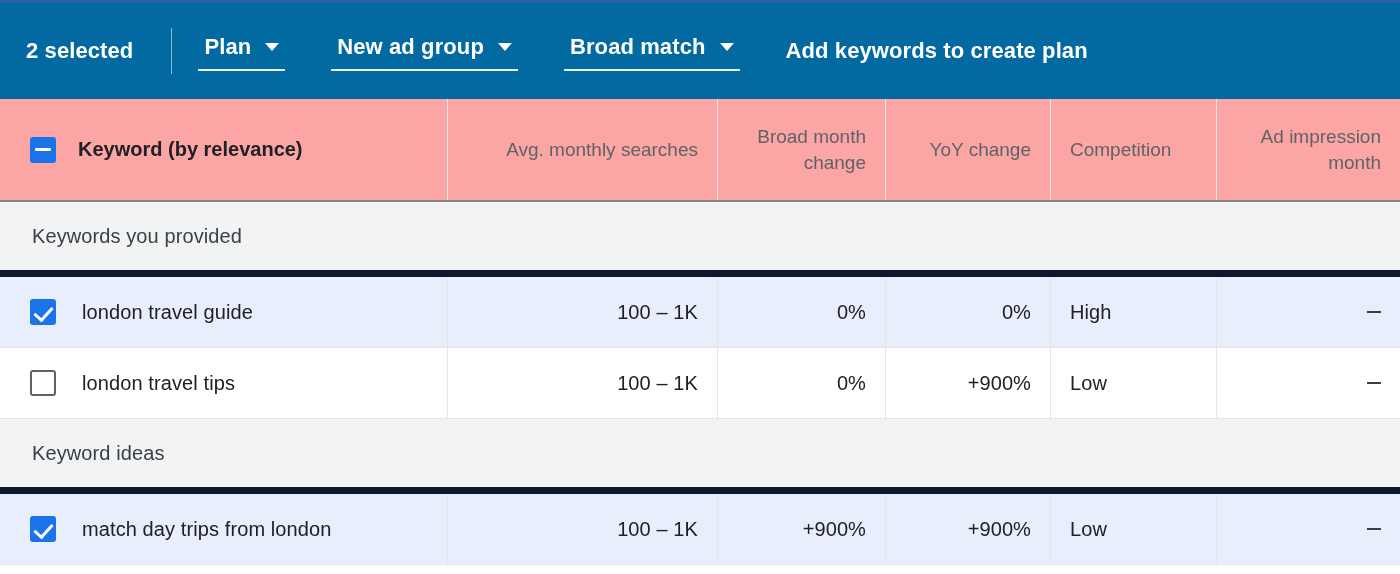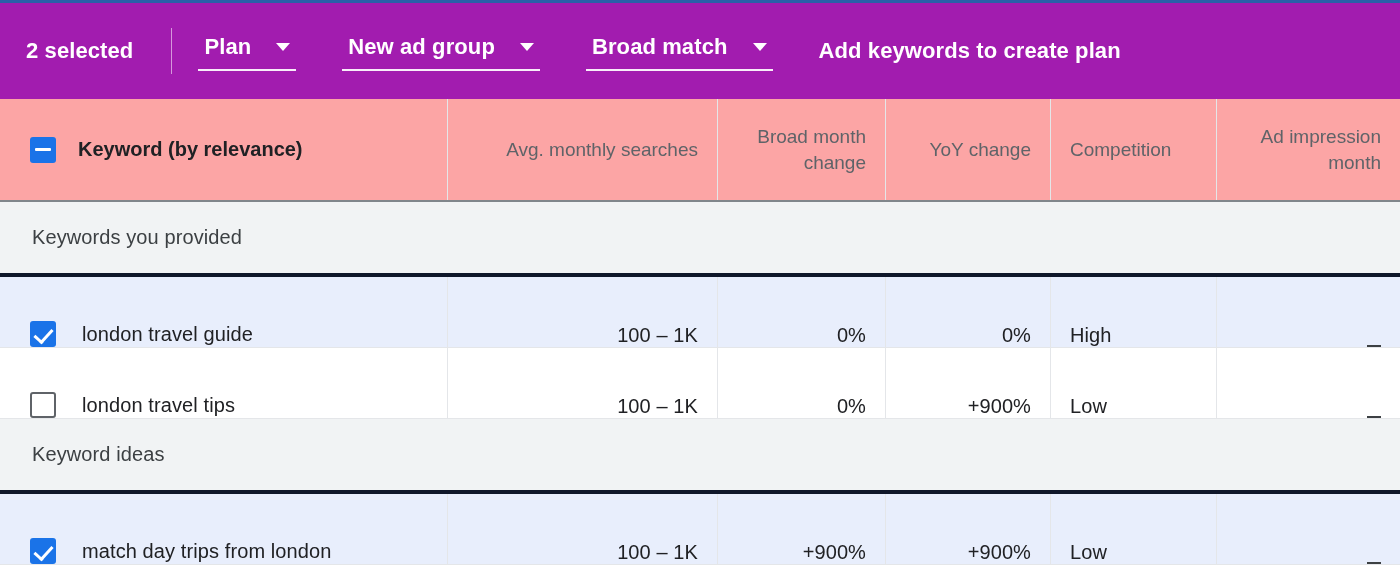--- a/index.html
+++ b/index.html
@@ -17,37 +17,37 @@
   .top-hairline {
     position: absolute; top: 0; left: 0;
     width: 1400px; height: 3px;
     background: #2a5fa8;
   }
 
   
   .toolbar {
     position: absolute; top: 3px; left: 0;
     width: 1400px; height: 96px;
-    background: #a21caf;
+    background: #0369a1;
     display: flex; align-items: center;
     padding-left: 26px;
     color: #ffffff;
   }
   .tb-selected {
     font-size: 22px; font-weight: 700; color: #ffffff;
     letter-spacing: .1px;
     white-space: nowrap;
   }
   .tb-divider {
     width: 1px; height: 46px;
     background: rgba(255,255,255,.55);
     margin: 0 26px 0 38px;
   }
   .tb-dropdown {
-    display: flex; align-items: center; gap: 25px;
+    display: flex; align-items: center; gap: 14px;
     border-bottom: 2px solid rgba(255,255,255,.92);
     padding: 2px 6px 9px 6px;
     margin-right: 46px;
     cursor: pointer;
     white-space: nowrap;
   }
   .tb-dropdown .lbl {
     font-size: 22px; font-weight: 700; color: #ffffff;
     letter-spacing: .1px;
   }
@@ -98,34 +98,34 @@
   .align-l { justify-content: flex-start; text-align: left; }
 
   .hdr-wrap { line-height: 26px; }
 
   
   .group {
     height: 75px;
     background: #f1f3f4;
     align-items: center;
     display: flex;
-    border-bottom: 4px solid #0f172a;
+    border-bottom: 7px solid #0f172a;
   }
   .group.first { border-top: none; }
   .group-label {
     padding-left: 32px;
     font-size: 20px; color: #3c4043;
     letter-spacing: .1px;
   }
 
   
   .trow { height: 71px; background: #ffffff; border-bottom: 1px solid #e4e6e9; }
   .trow.selected { background: #e8eefc; }
   .trow .cell {
-    display: flex; align-items: flex-end;
+    display: flex; align-items: center;
     font-size: 20px; color: #202124;
     border-right: 1px solid #e4e6e9;
     letter-spacing: .1px;
   }
   .trow .cell.kwtext { font-size: 20px; color: #202124; }
 
   
   .cb-wrap {
     width: 26px; height: 26px;
     flex: 0 0 26px;

